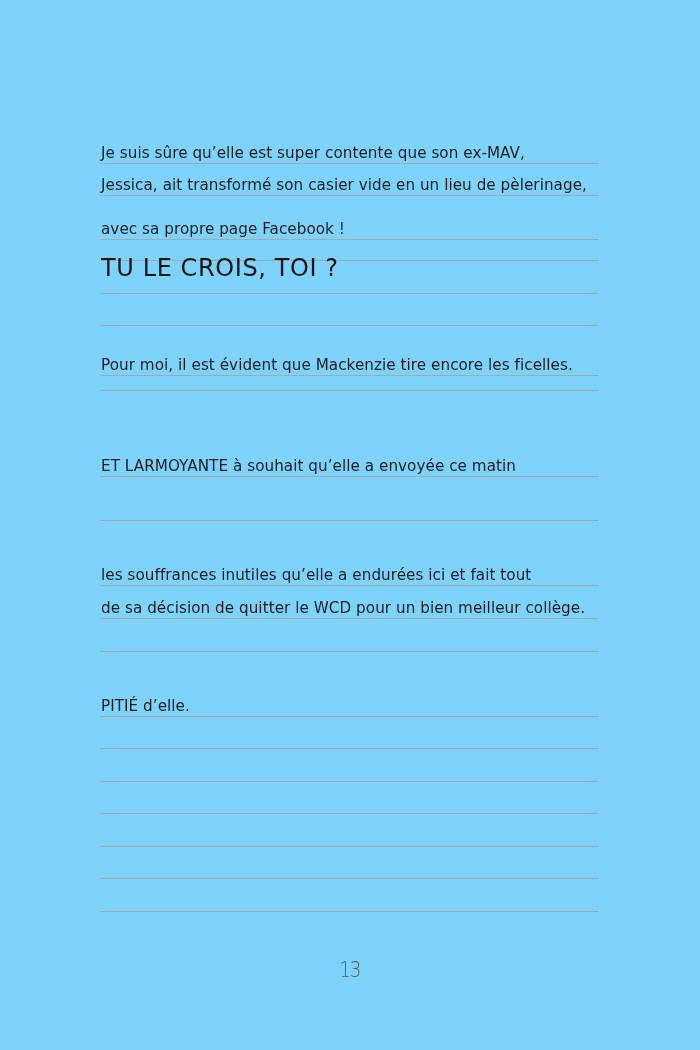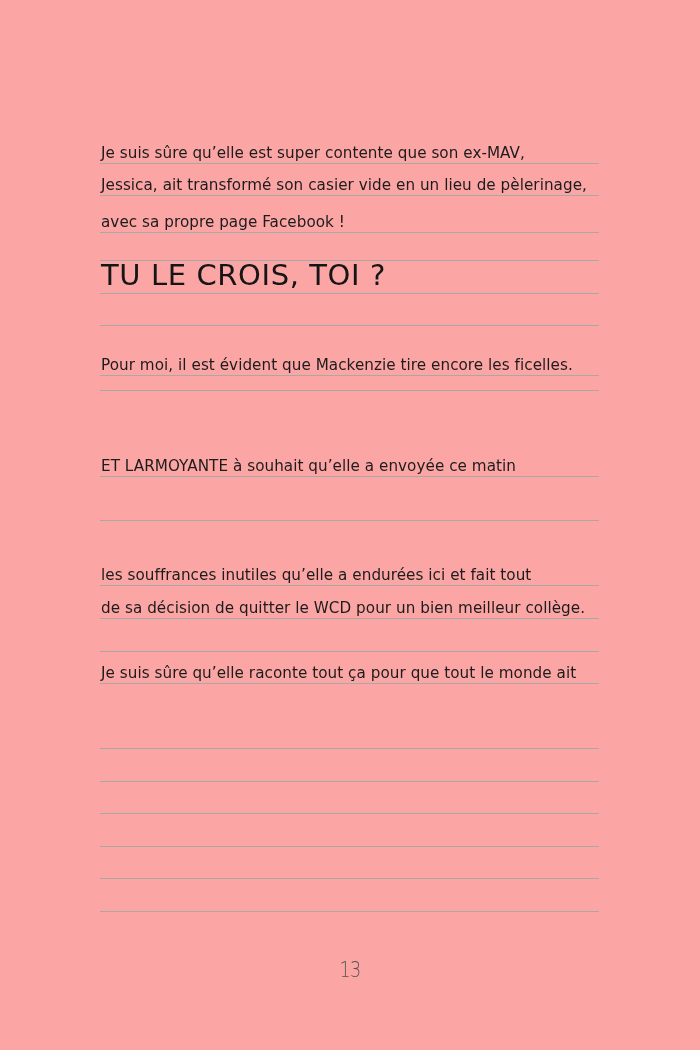--- a/index.html
+++ b/index.html
@@ -13,21 +13,21 @@
       position: relative;
       overflow: hidden;
       font-family: "DejaVu Sans", sans-serif;
       color: #1a1a1a;
     }
     .page {
       position: absolute;
       left: 0; top: 0;
       width: 700px;
       height: 1050px;
-      background: #fca5a5;
+      background: #7dd3fc;
     }
     .ruled {
       position: absolute;
       left: 100px;
       top: 0;
       width: 499px;
       height: 1050px;
     }
     .row {
       position: absolute;
@@ -41,23 +41,23 @@
       position: absolute;
       left: 1px;
       bottom: 2px;
       white-space: nowrap;
       font-size: 15.2px;
       letter-spacing: 0.05px;
       line-height: 1;
       color: #1c1c1c;
     }
     .row.heading .txt {
-      font-size: 29px;
+      font-size: 24px;
       letter-spacing: 0.6px;
-      bottom: 3px;
+      bottom: 13px;
       color: #151515;
       margin-top: 24px;
     }
     .page-number {
       position: absolute;
       left: 0;
       width: 700px;
       top: 957px;
       text-align: center;
       font-family: "DejaVu Sans", sans-serif;
@@ -72,21 +72,21 @@
 <body>
 
 <div class="page">
   <div class="ruled">
     <div class="row" style="top:132px">
         <span class="txt">Je suis sûre qu’elle est super contente que son ex-MAV,</span>
       </div>
     <div class="row" style="top:164px">
         <span class="txt">Jessica, ait transformé son casier vide en un lieu de pèlerinage,</span>
       </div>
-    <div class="row" style="top:201px">
+    <div class="row" style="top:208px">
         <span class="txt">avec sa propre page Facebook !</span>
       </div>
     <div class="row" style="top:229px">
         <span class="txt"></span>
       </div>
     <div class="row heading" style="top:262px">
         <span class="txt">TU LE CROIS, TOI ?</span>
       </div>
     <div class="row" style="top:294px">
         <span class="txt"></span>
@@ -105,22 +105,22 @@
       </div>
     <div class="row" style="top:554px">
         <span class="txt">les souffrances inutiles qu’elle a endurées ici et fait tout</span>
       </div>
     <div class="row" style="top:587px">
         <span class="txt">de sa décision de quitter le WCD pour un bien meilleur collège.</span>
       </div>
     <div class="row" style="top:620px">
         <span class="txt"></span>
       </div>
-    <div class="row" style="top:652px">
-        <span class="txt">Je suis sûre qu’elle raconte tout ça pour que tout le monde ait</span>
+    <div class="row" style="top:685px">
+        <span class="txt">PITIÉ d’elle.</span>
       </div>
     <div class="row" style="top:717px">
         <span class="txt"></span>
       </div>
     <div class="row" style="top:750px">
         <span class="txt"></span>
       </div>
     <div class="row" style="top:782px">
         <span class="txt"></span>
       </div>

